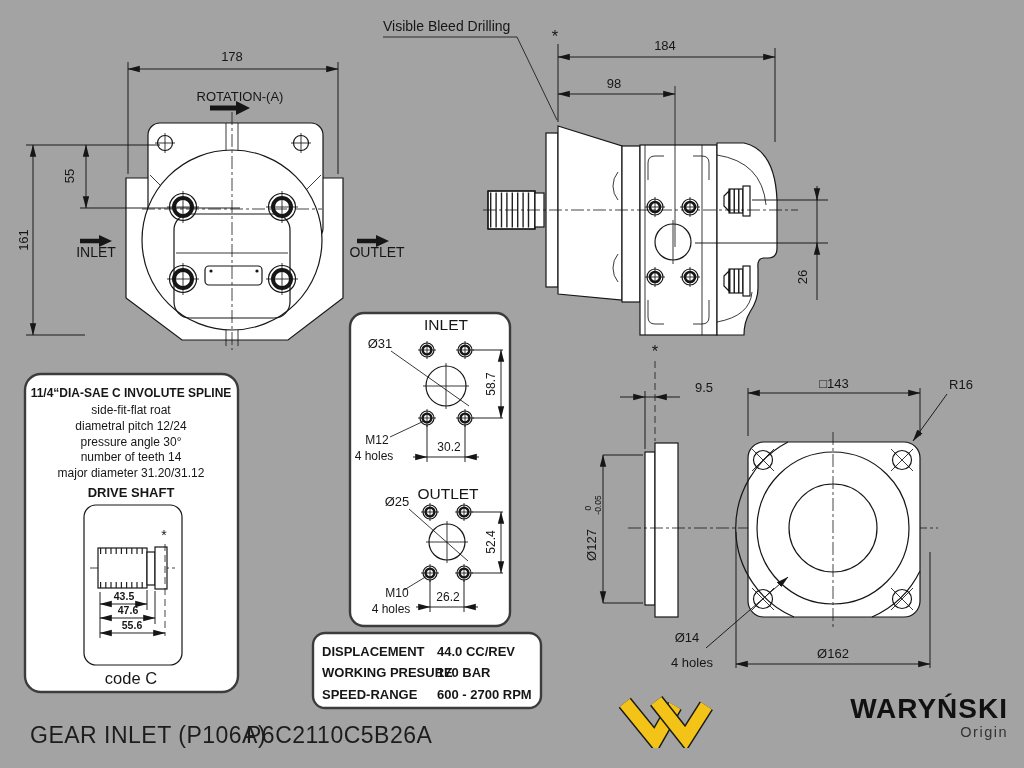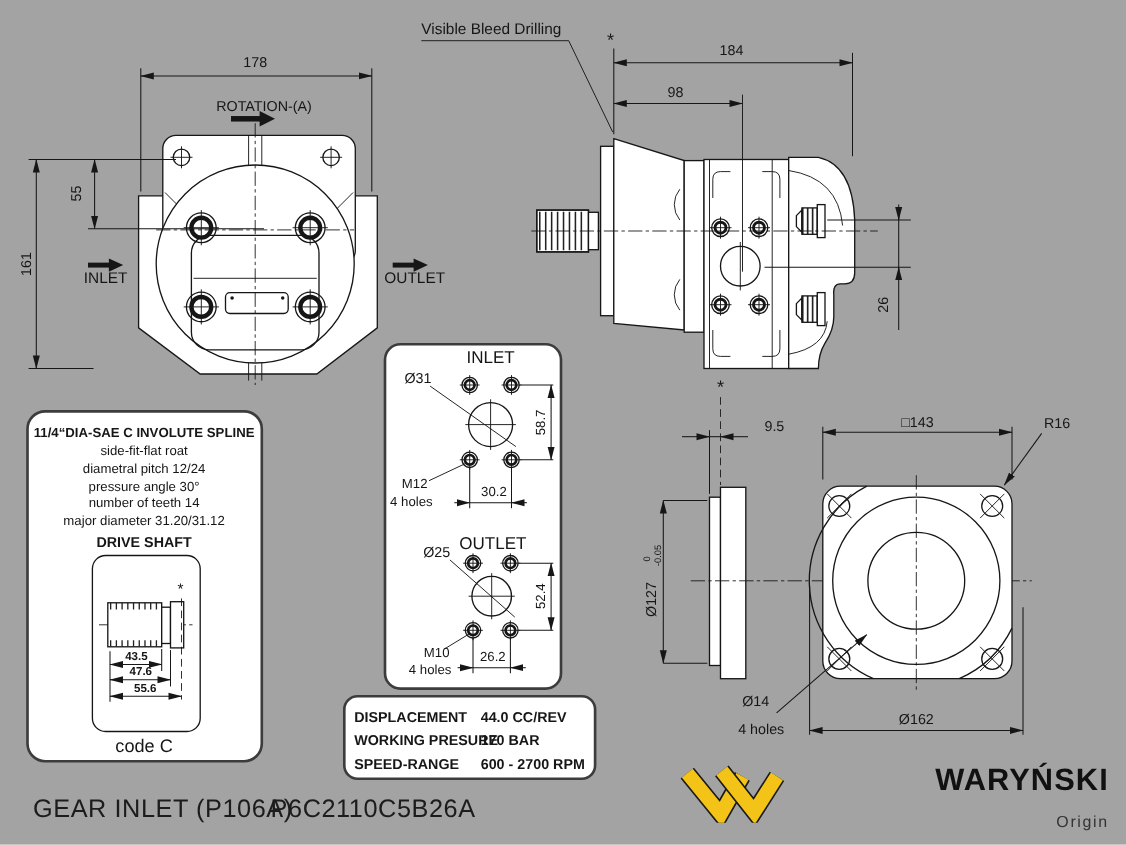--- a/index.html
+++ b/index.html
@@ -13,21 +13,21 @@
   .thin{fill:none;stroke:#161616;stroke-width:0.85}
   .dim{fill:none;stroke:#161616;stroke-width:0.95}
   .cl{fill:none;stroke:#161616;stroke-width:0.8;stroke-dasharray:13 3 3 3}
   .dsh{fill:none;stroke:#161616;stroke-width:0.8;stroke-dasharray:7 4}
   .box{fill:#ffffff;stroke:#3c3c3c;stroke-width:2.4}
   .footer-title{position:absolute;top:722px;left:30px;font-size:23px;color:#1c1c1c;letter-spacing:0.5px;}
   .footer-part{position:absolute;top:722px;left:246px;font-size:23px;color:#1c1c1c;letter-spacing:0.5px;}
   .brand{position:absolute;top:694px;left:618px;width:390px;display:flex;align-items:flex-start;}
   .brand-text{margin-left:14px;text-align:right;flex:1;}
   .brand-name{font-size:28px;font-weight:bold;color:#111;letter-spacing:1px;line-height:30px;}
-  .brand-sub{font-size:14.5px;color:#333;letter-spacing:1.5px;margin-top:16px;}
+  .brand-sub{font-size:14.5px;color:#333;letter-spacing:1.5px;margin-top:0px;}
 </style>
 </head>
 <body>
 
 <div class="stage">
 
 <svg width="1024" height="768" viewBox="0 0 1024 768">
   <defs>
     <marker id="ar" viewBox="0 0 12 7" refX="11.5" refY="3.5" markerWidth="13" markerHeight="8" orient="auto-start-reverse">
       <path d="M12,3.5 L0,0.4 L0,6.6 Z" fill="#161616"></path>

